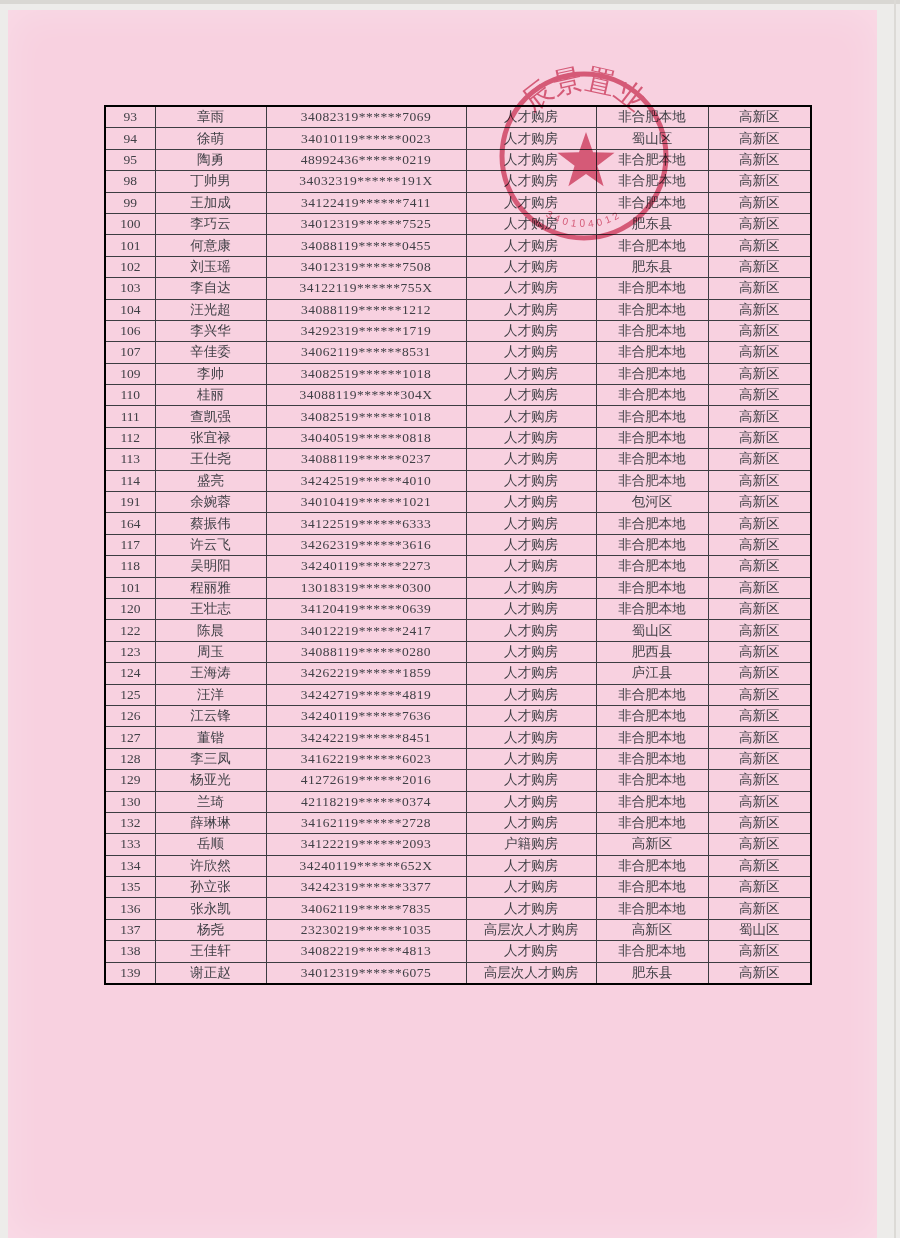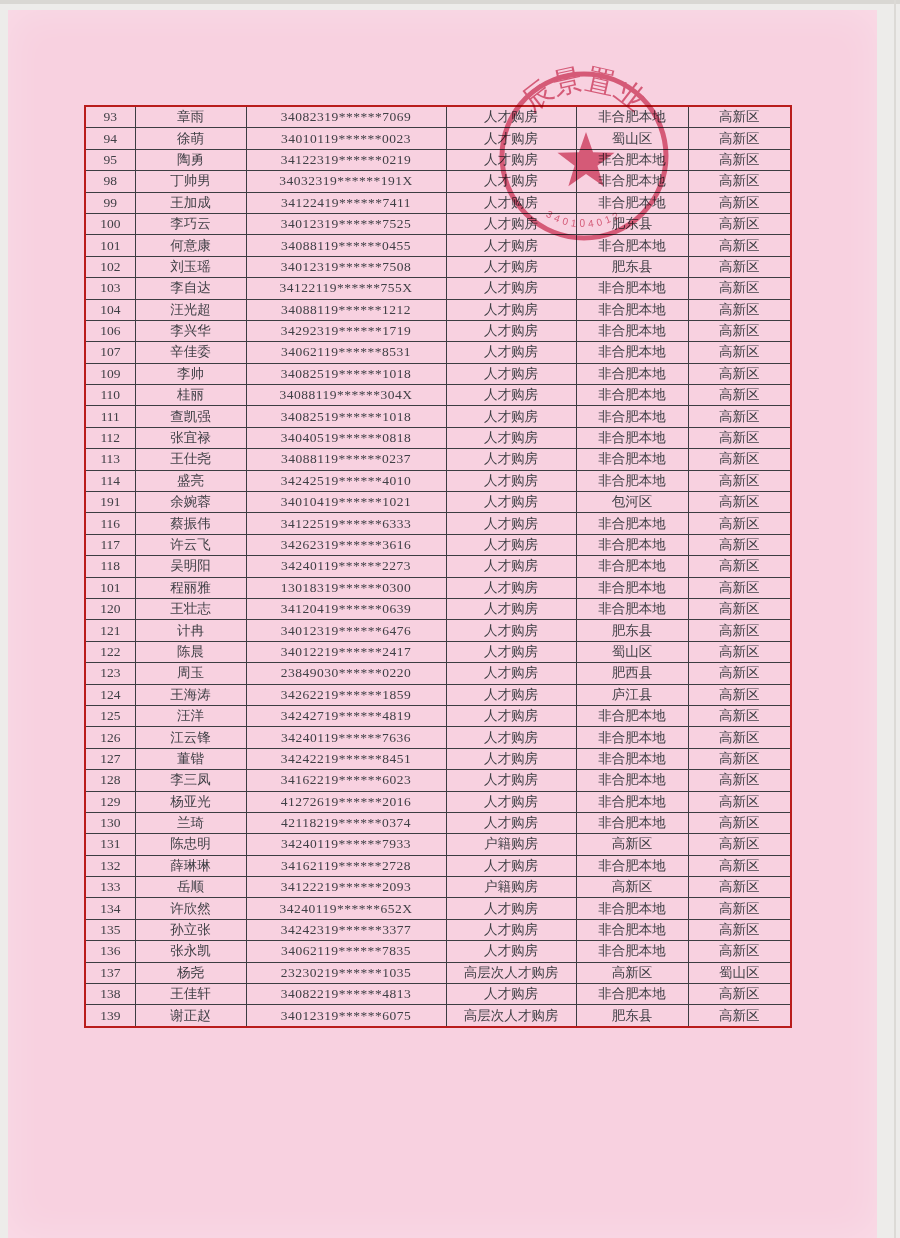--- a/index.html
+++ b/index.html
@@ -35,21 +35,21 @@
     border:1px solid #3d3d42;
     height:20.4px;
     padding:0 2px;
     text-align:center;
     vertical-align:middle;
     font-size:13.5px;
     color:#3f3f45;
     white-space:nowrap;
     overflow:hidden;
   }
-  table.roster{border:2px solid #b91c1c;}
+  table.roster{border:2px solid #000000;margin-left:20px;}
   .col-index{width:50px;}
   .col-name{width:111px;}
   .col-id{width:200px;}
   .col-type{width:130px;}
   .col-origin{width:112px;}
   .col-district{width:103px;}
   td[data-name="cell-id_number"]{letter-spacing:0.5px;}
   .stamp{
     position:absolute;left:481px;top:51px;
     width:190px;height:190px;
@@ -89,21 +89,21 @@
           <td data-name="cell-index">94</td>
           <td data-name="cell-name">徐萌</td>
           <td data-name="cell-id_number">34010119******0023</td>
           <td data-name="cell-purchase_type">人才购房</td>
           <td data-name="cell-origin">蜀山区</td>
           <td data-name="cell-district">高新区</td>
         </tr>
         <tr data-name="table-row">
           <td data-name="cell-index">95</td>
           <td data-name="cell-name">陶勇</td>
-          <td data-name="cell-id_number">34122319******0219</td>
+          <td data-name="cell-id_number">48992436******0219</td>
           <td data-name="cell-purchase_type">人才购房</td>
           <td data-name="cell-origin">非合肥本地</td>
           <td data-name="cell-district">高新区</td>
         </tr>
         <tr data-name="table-row">
           <td data-name="cell-index">98</td>
           <td data-name="cell-name">丁帅男</td>
           <td data-name="cell-id_number">34032319******191X</td>
           <td data-name="cell-purchase_type">人才购房</td>
           <td data-name="cell-origin">非合肥本地</td>
@@ -223,21 +223,21 @@
         </tr>
         <tr data-name="table-row">
           <td data-name="cell-index">191</td>
           <td data-name="cell-name">余婉蓉</td>
           <td data-name="cell-id_number">34010419******1021</td>
           <td data-name="cell-purchase_type">人才购房</td>
           <td data-name="cell-origin">包河区</td>
           <td data-name="cell-district">高新区</td>
         </tr>
         <tr data-name="table-row">
-          <td data-name="cell-index">116</td>
+          <td data-name="cell-index">164</td>
           <td data-name="cell-name">蔡振伟</td>
           <td data-name="cell-id_number">34122519******6333</td>
           <td data-name="cell-purchase_type">人才购房</td>
           <td data-name="cell-origin">非合肥本地</td>
           <td data-name="cell-district">高新区</td>
         </tr>
         <tr data-name="table-row">
           <td data-name="cell-index">117</td>
           <td data-name="cell-name">许云飞</td>
           <td data-name="cell-id_number">34262319******3616</td>
@@ -263,39 +263,31 @@
         </tr>
         <tr data-name="table-row">
           <td data-name="cell-index">120</td>
           <td data-name="cell-name">王壮志</td>
           <td data-name="cell-id_number">34120419******0639</td>
           <td data-name="cell-purchase_type">人才购房</td>
           <td data-name="cell-origin">非合肥本地</td>
           <td data-name="cell-district">高新区</td>
         </tr>
         <tr data-name="table-row">
-          <td data-name="cell-index">121</td>
-          <td data-name="cell-name">计冉</td>
-          <td data-name="cell-id_number">34012319******6476</td>
-          <td data-name="cell-purchase_type">人才购房</td>
-          <td data-name="cell-origin">肥东县</td>
-          <td data-name="cell-district">高新区</td>
-        </tr>
-        <tr data-name="table-row">
           <td data-name="cell-index">122</td>
           <td data-name="cell-name">陈晨</td>
           <td data-name="cell-id_number">34012219******2417</td>
           <td data-name="cell-purchase_type">人才购房</td>
           <td data-name="cell-origin">蜀山区</td>
           <td data-name="cell-district">高新区</td>
         </tr>
         <tr data-name="table-row">
           <td data-name="cell-index">123</td>
           <td data-name="cell-name">周玉</td>
-          <td data-name="cell-id_number">23849030******0220</td>
+          <td data-name="cell-id_number">34088119******0280</td>
           <td data-name="cell-purchase_type">人才购房</td>
           <td data-name="cell-origin">肥西县</td>
           <td data-name="cell-district">高新区</td>
         </tr>
         <tr data-name="table-row">
           <td data-name="cell-index">124</td>
           <td data-name="cell-name">王海涛</td>
           <td data-name="cell-id_number">34262219******1859</td>
           <td data-name="cell-purchase_type">人才购房</td>
           <td data-name="cell-origin">庐江县</td>
@@ -340,28 +332,20 @@
           <td data-name="cell-purchase_type">人才购房</td>
           <td data-name="cell-origin">非合肥本地</td>
           <td data-name="cell-district">高新区</td>
         </tr>
         <tr data-name="table-row">
           <td data-name="cell-index">130</td>
           <td data-name="cell-name">兰琦</td>
           <td data-name="cell-id_number">42118219******0374</td>
           <td data-name="cell-purchase_type">人才购房</td>
           <td data-name="cell-origin">非合肥本地</td>
-          <td data-name="cell-district">高新区</td>
-        </tr>
-        <tr data-name="table-row">
-          <td data-name="cell-index">131</td>
-          <td data-name="cell-name">陈忠明</td>
-          <td data-name="cell-id_number">34240119******7933</td>
-          <td data-name="cell-purchase_type">户籍购房</td>
-          <td data-name="cell-origin">高新区</td>
           <td data-name="cell-district">高新区</td>
         </tr>
         <tr data-name="table-row">
           <td data-name="cell-index">132</td>
           <td data-name="cell-name">薛琳琳</td>
           <td data-name="cell-id_number">34162119******2728</td>
           <td data-name="cell-purchase_type">人才购房</td>
           <td data-name="cell-origin">非合肥本地</td>
           <td data-name="cell-district">高新区</td>
         </tr>

